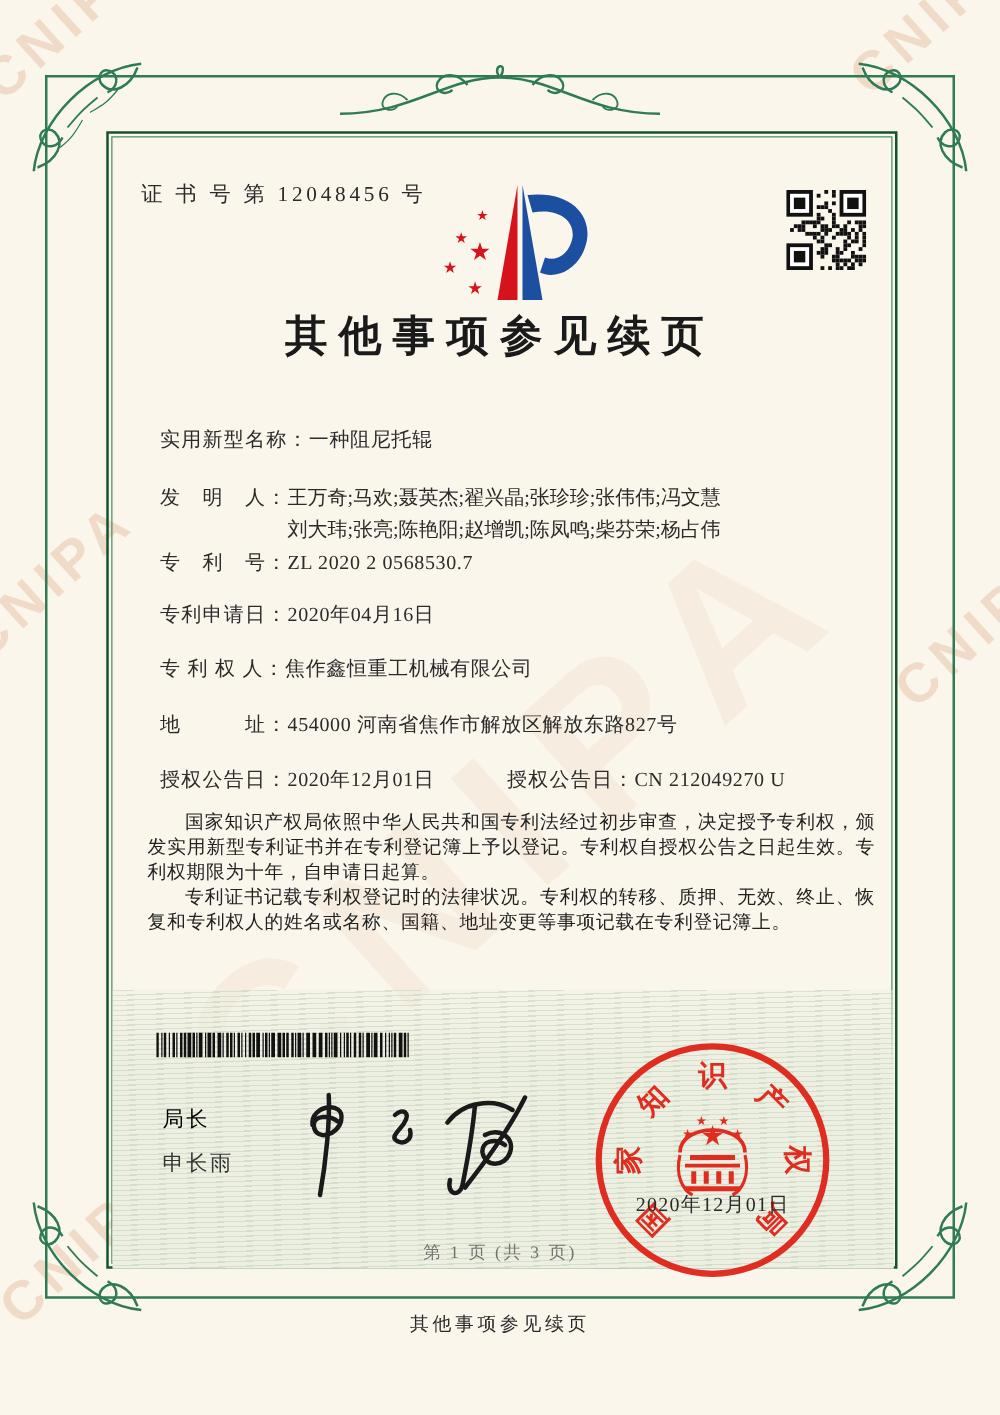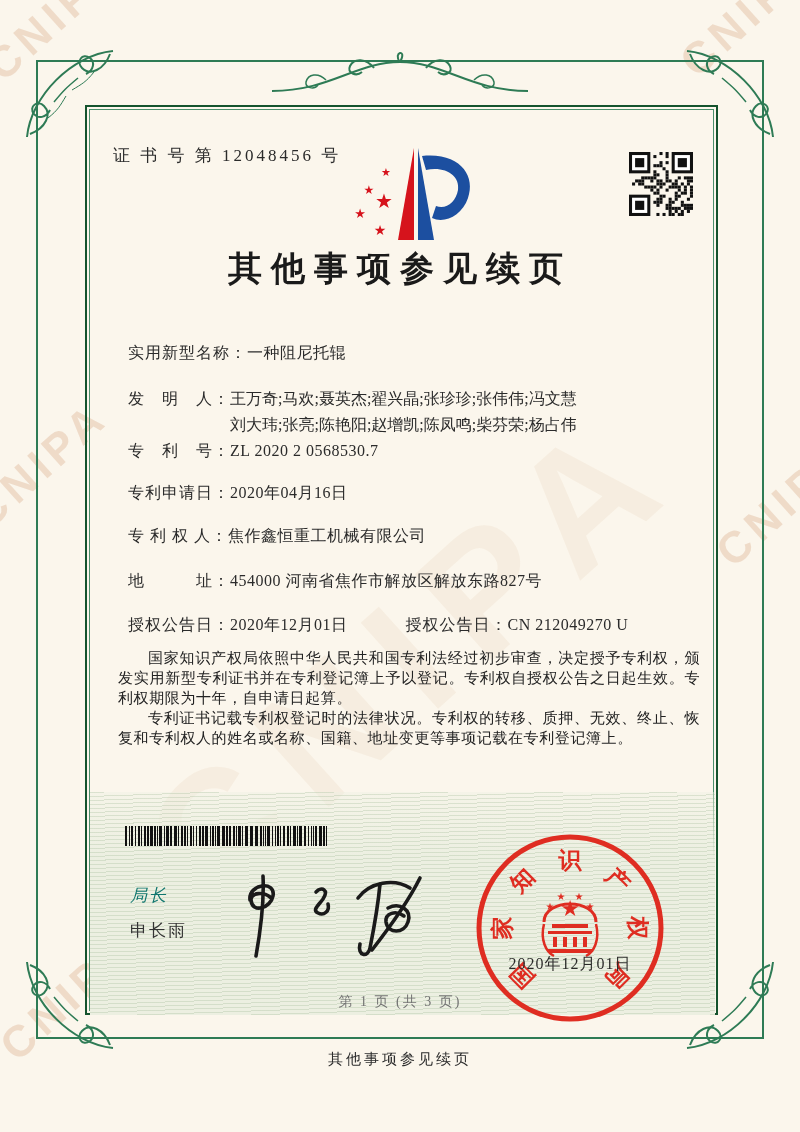--- a/index.html
+++ b/index.html
@@ -96,21 +96,21 @@
     font-size:15px;line-height:20px;letter-spacing:0.6px;color:#222;
     text-align:justify;
   }
   .body-text p{margin:0;text-indent:2em;}
 
   
   .barcode{position:absolute;left:125px;top:826px;}
   .sig-title{
     position:absolute;left:130px;top:884px;
     font-family:"Liberation Sans","DejaVu Sans",sans-serif;
-    font-size:17px;color:#0f766e;letter-spacing:2px;font-style:italic;
+    font-size:17px;color:#000000;letter-spacing:2px;
   }
   .sig-name{
     position:absolute;left:130px;top:919px;
     font-family:"Liberation Sans","DejaVu Sans",sans-serif;
     font-size:17px;color:#333;letter-spacing:2px;
   }
   .signature{position:absolute;left:222px;top:866px;}
   .seal{position:absolute;left:470px;top:828px;opacity:0.93;}
   .seal-char{
     font-size:23px;font-weight:bold;fill:#df1f14;

